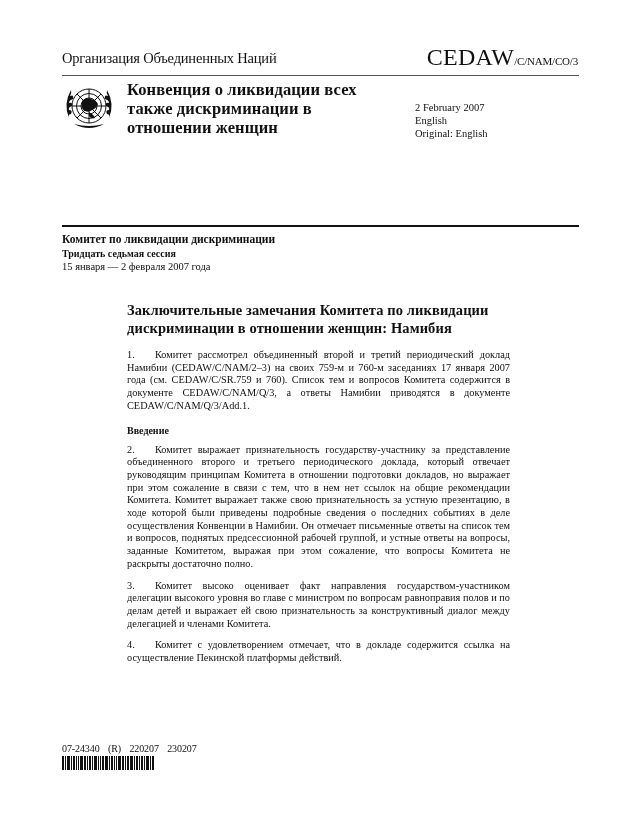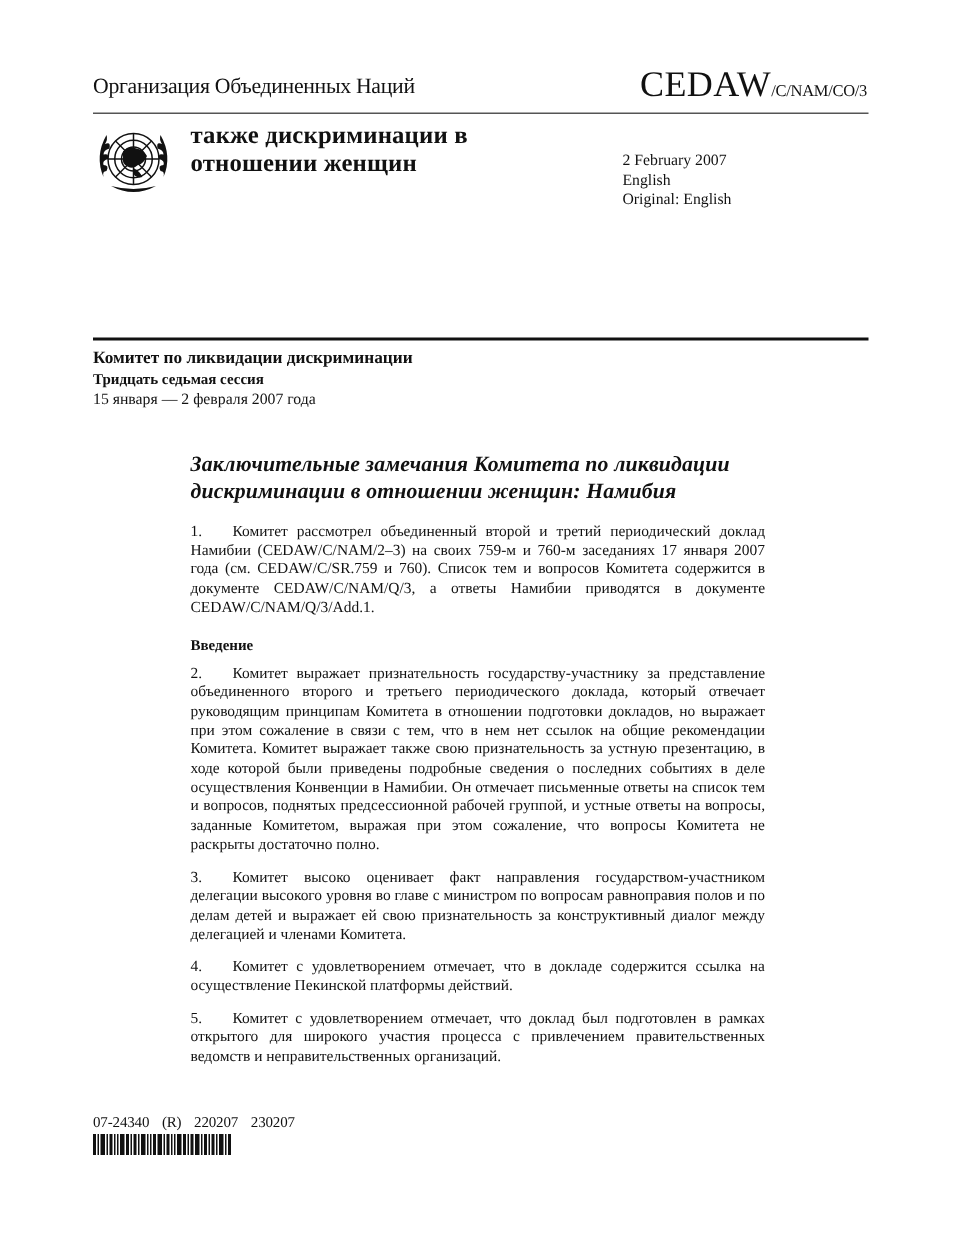--- a/index.html
+++ b/index.html
@@ -17,21 +17,21 @@
 
     .dist { left: 415px; top: 101px; font-size: 10.5px; line-height: 13px; }
 
     .rule-thick { left: 62px; top: 225px; width: 517px; height: 2px; background: #111; }
     .committee { left: 62px; top: 232px; width: 320px; }
     .committee .c-name { font-size: 11.5px; font-weight: bold; line-height: 15px; }
     .committee .c-session { font-size: 10px; font-weight: bold; line-height: 13px; }
     .committee .c-dates { font-size: 10.5px; line-height: 13px; }
 
     .main { left: 127px; top: 301px; width: 383px; }
-    .doc-title { font-size: 14.5px; font-weight: bold; line-height: 18px; margin: 0 0 12px 0; letter-spacing: 0.1px; font-style: italic; }
+    .doc-title { font-size: 14.5px; font-weight: bold; line-height: 18px; margin: 0 0 12px 0; letter-spacing: 0.1px; }
     .para { font-size: 10.3px; line-height: 12.7px; text-align: justify; margin: 0 0 9px 0; hyphens: auto; }
     .para .num { display: inline-block; width: 28px; }
     .section-head { font-size: 10px; font-weight: bold; margin: 12px 0 8px 0; }
 
     .footer-code { left: 62px; top: 743px; font-size: 10px; letter-spacing: -0.1px; word-spacing: 6px; }
     .barcode { left: 62px; top: 756px; width: 112px; height: 14px; display: flex; gap: 1px; }
     .barcode span { display: block; background: #111; height: 100%; }
   </style>
 </head>
 <body>
@@ -56,20 +56,21 @@
     <path d="M27 32 q4 2 6 6 q-4 1 -6 -2 z" fill="#111"></path>
     <g fill="#111">
       <path d="M7 38 q-6 -14 2 -28 q1 3 -1 6 q4 -2 3 3 q-4 1 -4 4 q4 -1 3 3 q-4 1 -3 4 q4 0 2 4 q-3 0 -2 4 z"></path>
       <path d="M47 38 q6 -14 -2 -28 q-1 3 1 6 q-4 -2 -3 3 q4 1 4 4 q-4 -1 -3 3 q4 1 3 4 q-4 0 -2 4 q3 0 2 4 z"></path>
       <path d="M12 44 q15 8 30 0 q-15 4 -30 0 z"></path>
     </g>
   </svg>
 </div>
 
 <div class="abs conv-title">
+  <div>Конвенция о ликвидации всех</div>
   <div>также дискриминации в</div>
   <div>отношении женщин</div>
 </div>
 
 <div class="abs dist">
   <div>2 February 2007</div>
   <div>English</div>
   <div>Original: English</div>
 </div>
 
@@ -89,21 +90,20 @@
   <p class="para" lang="ru"><span class="num">1.</span><span>Комитет рассмотрел объединенный второй и третий периодический доклад Намибии (CEDAW/C/NAM/2–3) на своих 759-м и 760-м заседаниях 17 января 2007 года (см. CEDAW/C/SR.759 и 760). Список тем и вопросов Комитета содержится в документе CEDAW/C/NAM/Q/3, а ответы Намибии приводятся в документе CEDAW/C/NAM/Q/3/Add.1.</span></p>
 
   <div class="section-head">Введение</div>
 
   <p class="para" lang="ru"><span class="num">2.</span><span>Комитет выражает признательность государству-участнику за представление объединенного второго и третьего периодического доклада, который отвечает руководящим принципам Комитета в отношении подготовки докладов, но выражает при этом сожаление в связи с тем, что в нем нет ссылок на общие рекомендации Комитета. Комитет выражает также свою признательность за устную презентацию, в ходе которой были приведены подробные сведения о последних событиях в деле осуществления Конвенции в Намибии. Он отмечает письменные ответы на список тем и вопросов, поднятых предсессионной рабочей группой, и устные ответы на вопросы, заданные Комитетом, выражая при этом сожаление, что вопросы Комитета не раскрыты достаточно полно.</span></p>
 
   <p class="para" lang="ru"><span class="num">3.</span><span>Комитет высоко оценивает факт направления государством-участником делегации высокого уровня во главе с министром по вопросам равноправия полов и по делам детей и выражает ей свою признательность за конструктивный диалог между делегацией и членами Комитета.</span></p>
 
   <p class="para" lang="ru"><span class="num">4.</span><span>Комитет с удовлетворением отмечает, что в докладе содержится ссылка на осуществление Пекинской платформы действий.</span></p>
 
-  <p class="para" lang="ru"><span class="num">5.</span><span>Комитет с удовлетворением отмечает, что доклад был подготовлен в рамках открытого для широкого участия процесса с привлечением правительственных ведомств и неправительственных организаций.</span></p>
 </div>
 
 <div class="abs footer-code"><span>07-24340 (R)</span> <span>220207</span> <span>230207</span></div>
 <div class="abs barcode">
   <span style="width:2px"></span>
     <span style="width:1px"></span>
     <span style="width:3px"></span>
     <span style="width:1px"></span>
     <span style="width:2px"></span>
     <span style="width:1px"></span>

